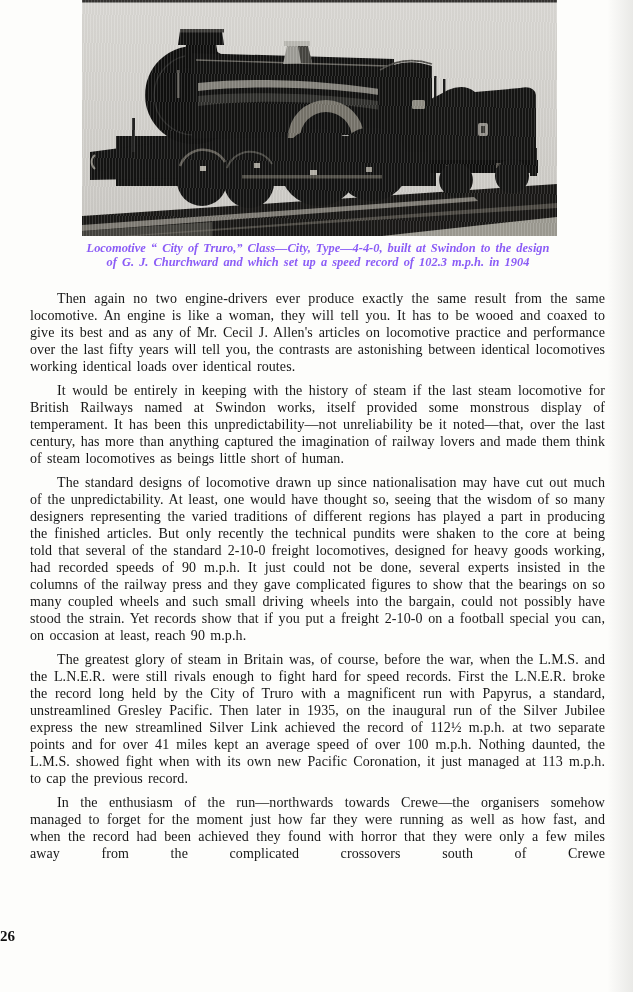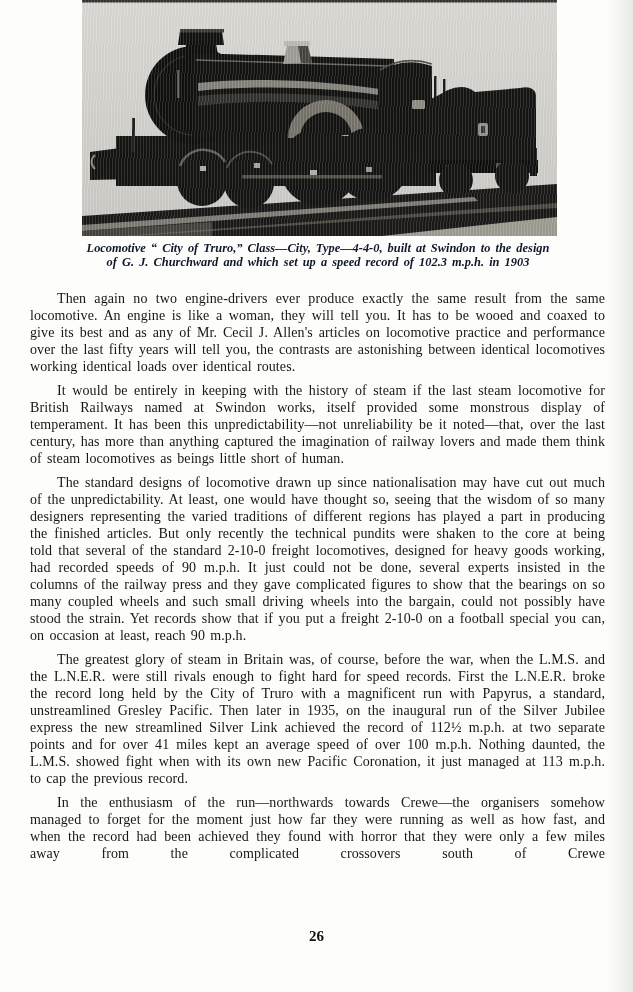--- a/index.html
+++ b/index.html
@@ -40,21 +40,21 @@
     position: absolute;
     left: 60px;
     top: 242px;
     width: 516px;
     text-align: center;
     font-style: italic;
     font-weight: bold;
     font-size: 12.4px;
     line-height: 13.8px;
     word-spacing: 2px;
-    color: #0f172a;
+    color: #8b5cf6;
   }
   .article {
     position: absolute;
     left: 30px;
     top: 290px;
     width: 575px;
   }
   .article p {
     margin: 0 0 7px 0;
     font-size: 14px;
@@ -63,21 +63,21 @@
     text-indent: 27px;
     word-spacing: 1.6px;
     letter-spacing: 0.1px;
   }
   .article p.continues { text-align-last: justify; margin-bottom: 11px; }
   .page-number {
     position: absolute;
     left: 0;
     top: 928px;
     width: 633px;
-    text-align: center;
+    text-align: left;
     font-weight: bold;
     font-size: 15px;
     color: #111;
   }
 </style>
 </head>
 <body>
 
 <div class="page">
 
@@ -167,21 +167,21 @@
         <rect x="448" y="148" width="7" height="28" fill="#121211"></rect>
       </g>
 
       </svg><div></div>
     
     <div class="grain"></div>
   </figure>
 
   <div class="caption">
     <div>Locomotive “ City of Truro,” Class—City, Type—4-4-0, built at Swindon to the design</div>
-    <div>of G. J. Churchward and which set up a speed record of 102.3 m.p.h. in 1903</div>
+    <div>of G. J. Churchward and which set up a speed record of 102.3 m.p.h. in 1904</div>
   </div>
 
   <div class="article">
     <p>Then again no two engine-drivers ever produce exactly the same result from the same locomotive.  An engine is like a woman, they will tell you.  It has to be wooed and coaxed to give its best and as any of Mr. Cecil J. Allen's articles on locomotive practice and performance over the last fifty years will tell you, the contrasts are astonishing between identical locomotives working identical loads over identical routes.</p>
     <p>It would be entirely in keeping with the history of steam if the last steam locomotive for British Railways named at Swindon works, itself provided some monstrous display of temperament.  It has been this unpredictability—not unreliability be it noted—that, over the last century, has more than anything captured the imagination of railway lovers and made them think of steam locomotives as beings little short of human.</p>
     <p>The standard designs of locomotive drawn up since nationalisation may have cut out much of the unpredictability.  At least, one would have thought so, seeing that the wisdom of so many designers representing the varied traditions of different regions has played a part in producing the finished articles.  But only recently the technical pundits were shaken to the core at being told that several of the standard 2-10-0 freight locomotives, designed for heavy goods working, had recorded speeds of 90 m.p.h.  It just could not be done, several experts insisted in the columns of the railway press and they gave complicated figures to show that the bearings on so many coupled wheels and such small driving wheels into the bargain, could not possibly have stood the strain.  Yet records show that if you put a freight 2-10-0 on a football special you can, on occasion at least, reach 90 m.p.h.</p>
     <p>The greatest glory of steam in Britain was, of course, before the war, when the L.M.S. and the L.N.E.R. were still rivals enough to fight hard for speed records.  First the L.N.E.R. broke the record long held by the City of Truro with a magnificent run with Papyrus, a standard, unstreamlined Gresley Pacific.  Then later in 1935, on the inaugural run of the Silver Jubilee express the new streamlined Silver Link achieved the record of 112½ m.p.h. at two separate points and for over 41 miles kept an average speed of over 100 m.p.h.  Nothing daunted, the L.M.S. showed fight when with its own new Pacific Coronation, it just managed at 113 m.p.h. to cap the previous record.</p>
     <p class="continues">In the enthusiasm of the run—northwards towards Crewe—the organisers somehow managed to forget for the moment just how far they were running as well as how fast, and when the record had been achieved they found with horror that they were only a few miles away from the complicated crossovers south of Crewe</p>
   </div>
 

